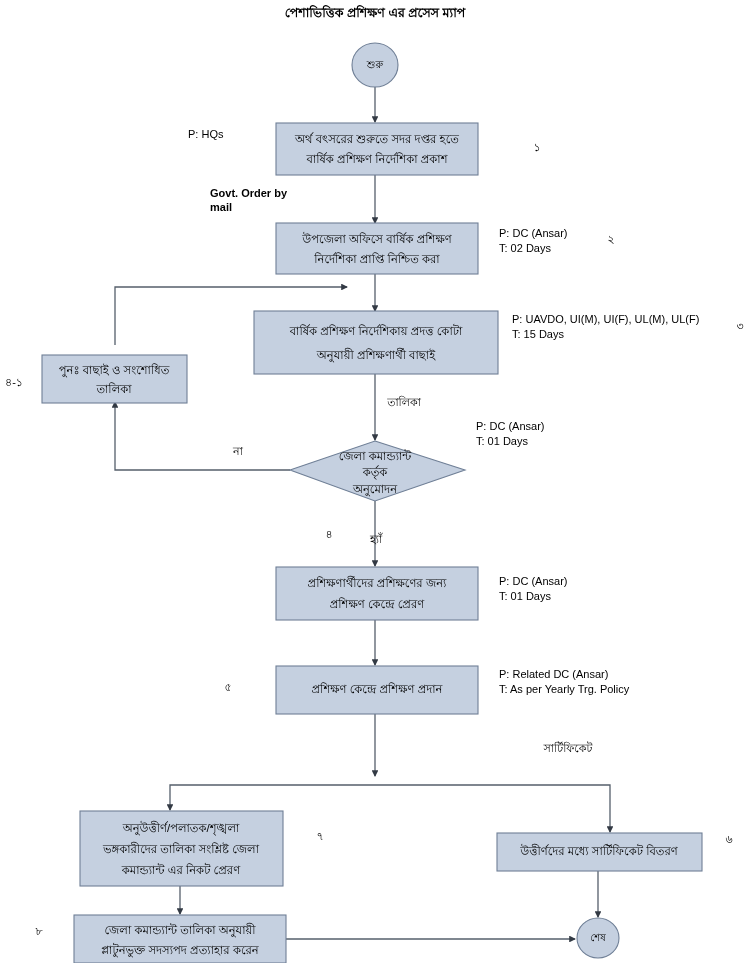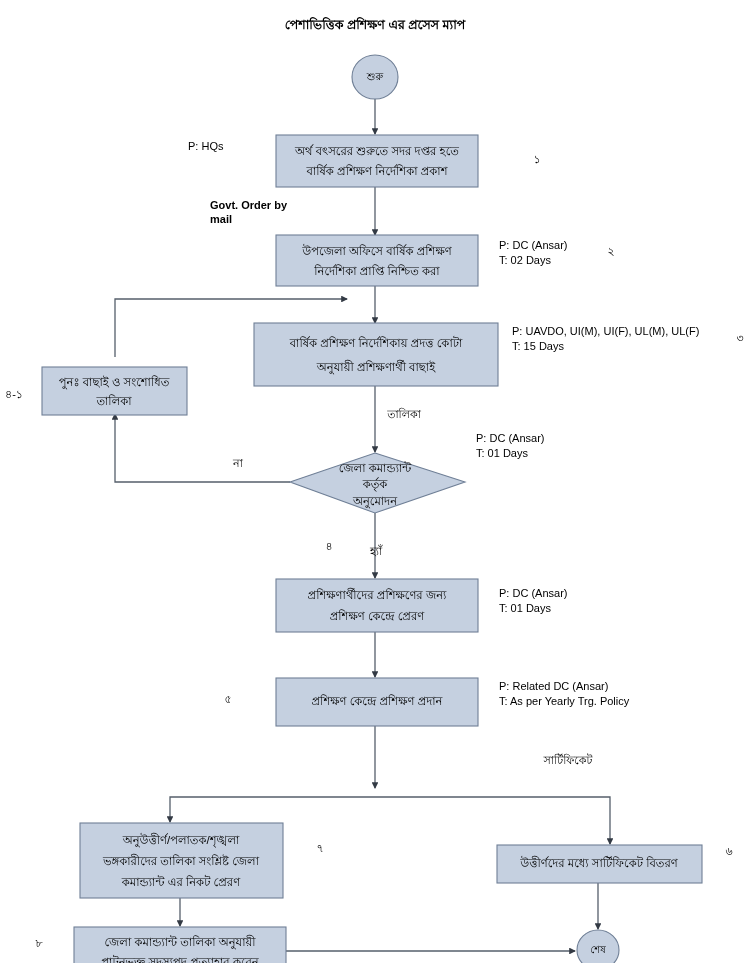--- a/index.html
+++ b/index.html
@@ -10,21 +10,21 @@
   body {
     width: 750px;
     height: 963px;
     font-family: "Liberation Sans", sans-serif;
     position: relative;
     overflow: hidden;
   }
   #chart-root {
     position: absolute;
     left: 0;
-    top: 16px;
+    top: 4px;
     width: 750px;
     height: 737px;
   }
   svg {
     display: block;
   }
   .node-shape {
     fill: #c5d0e0;
     stroke: #6f7f96;
     stroke-width: 1.1;

